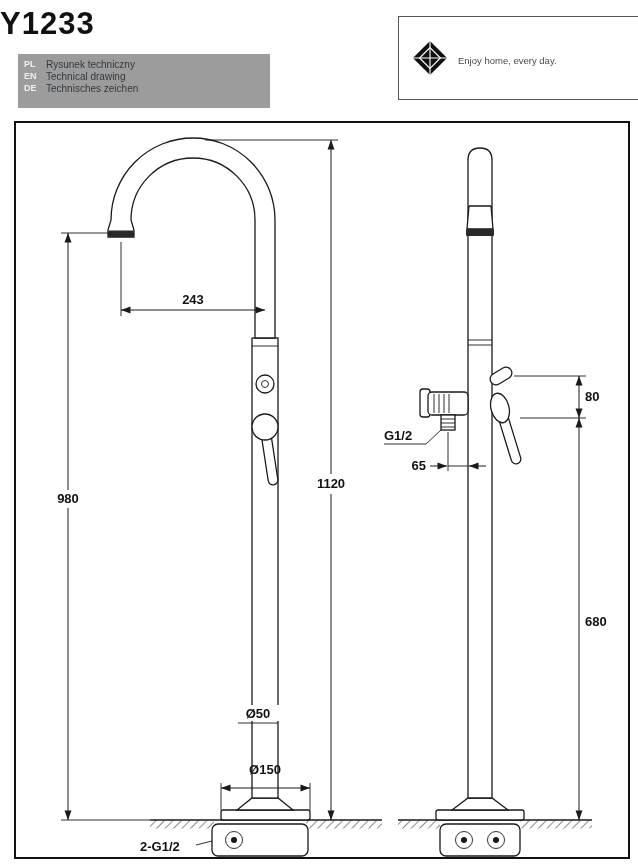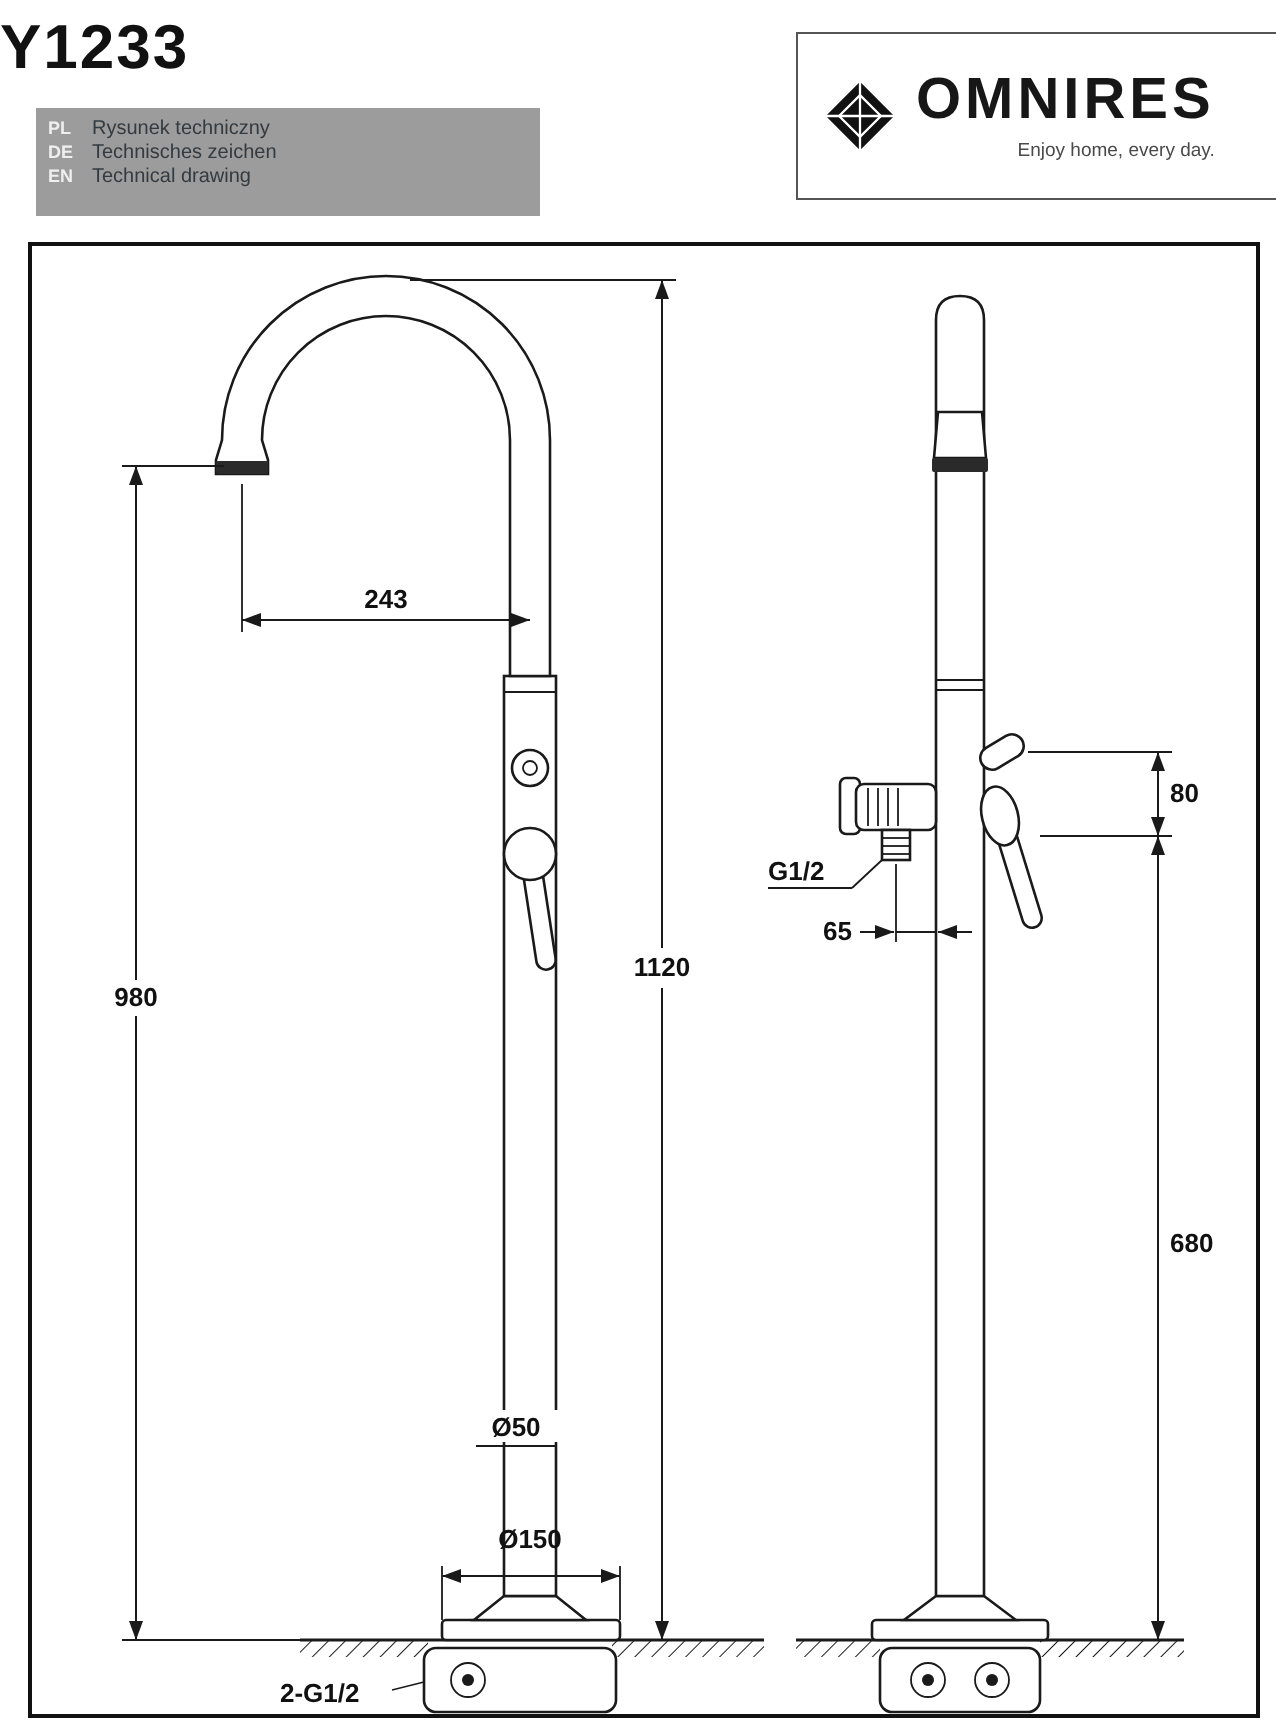--- a/index.html
+++ b/index.html
@@ -25,38 +25,37 @@
 <body>
 
 <div class="model">Y1233</div>
 
 <div class="lang-banner">
   <div class="lang-row">
     <span class="lang-code">PL</span>
     <span class="lang-label">Rysunek techniczny</span>
   </div>
   <div class="lang-row">
+    <span class="lang-code">EN</span>
+    <span class="lang-label">Technical drawing</span>
+  </div>
+  <div class="lang-row">
     <span class="lang-code">DE</span>
     <span class="lang-label">Technisches zeichen</span>
-  </div>
-  <div class="lang-row">
-    <span class="lang-code">EN</span>
-    <span class="lang-label">Technical drawing</span>
   </div>
 </div>
 
 <div class="brand-box">
   <svg width="38" height="38" viewBox="0 0 40 40">
     <polygon points="20,2 38,20 20,38 2,20" fill="#111"></polygon>
     <polygon points="20,9 31,20 20,31 9,20" fill="none" stroke="#fff" stroke-width="1.2"></polygon>
     <line x1="20" y1="2" x2="20" y2="38" stroke="#fff" stroke-width="1.2"></line>
     <line x1="2" y1="20" x2="38" y2="20" stroke="#fff" stroke-width="1.2"></line>
   </svg>
   <div class="brand-text">
-    <div class="wordmark">OMNIRES</div>
     <div class="tagline">Enjoy home, every day.</div>
   </div>
 </div>
 
 <svg class="canvas" width="638" height="866" viewBox="0 0 638 866">
   <defs>
     <marker id="arr" markerWidth="11" markerHeight="8" refX="10" refY="4" orient="auto-start-reverse" markerUnits="userSpaceOnUse">
       <path d="M0.5,0.5 L10,4 L0.5,7.5 Z" fill="#1a1a1a"></path>
     </marker>
     <pattern id="hatch" width="6" height="6" patternUnits="userSpaceOnUse" patternTransform="rotate(45)">

